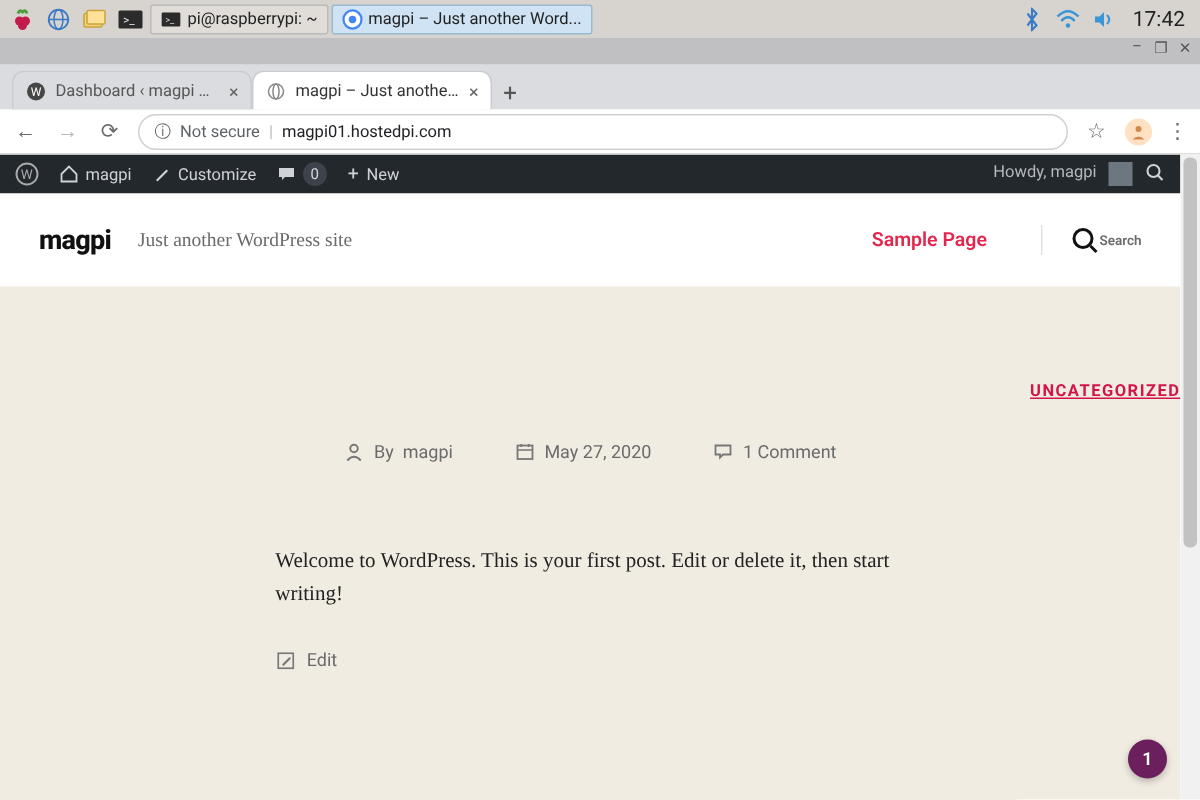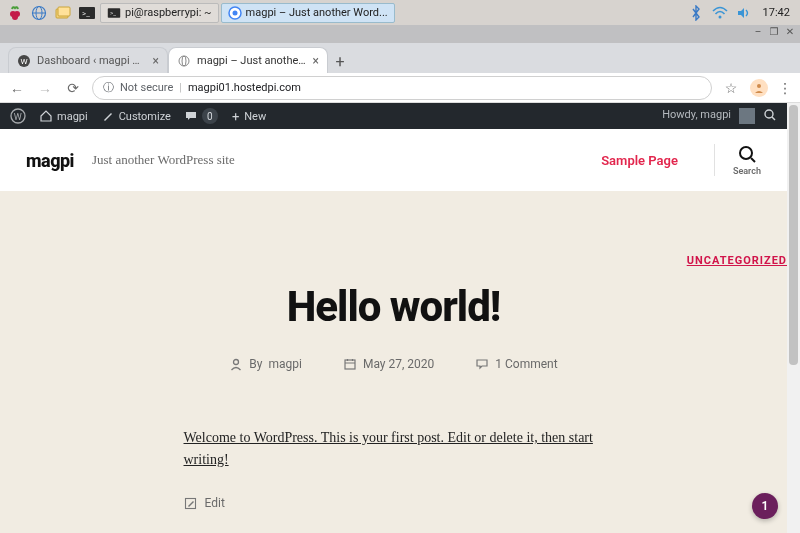--- a/index.html
+++ b/index.html
@@ -4,21 +4,21 @@
 <style>
   * { box-sizing: border-box; margin: 0; padding: 0; font-family: -apple-system, BlinkMacSystemFont, "Segoe UI", Roboto, Arial, sans-serif; }
   html, body { width: 800px; height: 533px; overflow: hidden; background: #fff; }
 
   
   .os-bar { height: 25px; background: #d7d3cf; display: flex; align-items: center; padding: 0 4px; gap: 2px; }
   .os-icon { width: 22px; height: 20px; display:flex; align-items:center; justify-content:center; border-radius:2px; }
   .os-task { height: 20px; display:flex; align-items:center; padding:0 6px; gap:4px; font-size:11px; color:#222; border:1px solid #bbb; background:#e0dcd8; border-radius:2px; }
   .os-task.active { background:#cfe3f5; border-color:#9bc; }
   .os-spacer { flex:1; }
-  .os-clock { font-size:11px; color:#222; padding:0 6px; }
+  .os-clock { font-size:14px; color:#222; padding:0 6px; }
 
   
   .win-title { height: 18px; background:#c0c0c2; display:flex; align-items:center; justify-content:center; font-size:10px; color:#444; position:relative; }
   .win-ctrls { position:absolute; right:4px; top:1px; display:flex; gap:4px; }
   .win-ctrls span { font-size:10px; color:#555; width:12px; text-align:center; }
 
   
   .tabstrip { height: 30px; background:#dadce0; display:flex; align-items:flex-end; padding-left:8px; }
   .tab { height:26px; min-width:150px; max-width:160px; background:#dadce0; border-radius:8px 8px 0 0; display:flex; align-items:center; padding:0 8px; gap:6px; font-size:11px; color:#555; border:1px solid #c9ccd1; border-bottom:none; }
   .tab.active { background:#fff; color:#333; }
@@ -49,31 +49,31 @@
   .wp-bubble { background:#3c434a; border-radius:9px; min-width:16px; height:16px; display:flex; align-items:center; justify-content:center; font-size:10px; color:#d5d9dd; padding:0 4px;}
   .wp-right { margin-left:auto; display:flex; align-items:flex-start; gap:8px; }
   .wp-avatar { width:16px; height:16px; background:#6c7781; }
 
   
   .site-header { height:62px; background:#fff; display:flex; align-items:center; padding:0 26px; gap:18px; }
   .site-title { font-weight:800; font-size:18px; color:#111; letter-spacing:-0.5px; }
   .site-tagline { font-size:13px; color:#6b6b6b; font-weight:500;font-family:Liberation Serif, serif; }
   .sh-spacer { flex:1; }
   .sample-page { color:#e2264d; font-size:13px; font-weight:600; }
-  .search-wrap { display:flex; flex-direction:column; align-items:center; margin-left:18px; padding-left:18px; border-left:1px solid #e1e1e1; }
+  .search-wrap { display:flex; flex-direction:row; align-items:center; margin-left:18px; padding-left:18px; border-left:1px solid #e1e1e1; }
   .search-label { font-size:9px; color:#6b6b6b; font-weight:600; margin-top:2px; }
 
   
   .content { background:#f1ece2; min-height:600px; padding-top:58px; }
   .category { text-align:right; }
   .category a { color:#d1144a; font-size:11px; font-weight:700; letter-spacing:1px; text-decoration:underline; }
   .post-title { font-size:42px; font-weight:800; color:#111; text-align:center; margin-top:14px; letter-spacing:-1px; }
   .meta { display:flex; justify-content:center; align-items:center; gap:41px; margin-top:26px; color:#6a6a6a; font-size:12px; }
   .meta-item { display:flex; align-items:center; gap:6px; }
-  .body-text { max-width:420px; margin:56px auto 16px; color:#222; font-family:Georgia, 'Times New Roman', serif; font-size:14px; line-height:1.55;text-decoration:underline; }
+  .body-text { max-width:420px; margin:56px auto 16px; color:#222; font-family:Georgia, 'Times New Roman', serif; font-size:14px; line-height:1.55; }
   .edit-row { max-width:420px; margin:26px auto 0; display:flex; align-items:flex-end; gap:8px; color:#6a6a6a; font-size:12px; }
 
   
   .fab { position:absolute; right:22px; bottom:14px; width:26px; height:26px; border-radius:50%; background:#6b1f5c; color:#fff; display:flex; align-items:center; justify-content:center; font-size:12px; font-weight:600; box-shadow:0 2px 5px rgba(0,0,0,.25); }
 
   svg { display:block; }
 </style>
 </head>
 <body>
 
@@ -254,21 +254,20 @@
               <circle cx="9" cy="9" r="6" fill="none" stroke="#111" stroke-width="2"></circle>
               <line x1="14" y1="14" x2="18" y2="18" stroke="#111" stroke-width="2"></line>
             </svg>
           </span>
         <span class="search-label">Search</span>
       </div>
     </div>
 
     <div class="content">
       <div class="category"><a>UNCATEGORIZED</a></div>
-      <h1 class="post-title">Hello world!</h1>
       <div class="meta">
         <div class="meta-item">
           <span>
               <svg width="14" height="14" viewBox="0 0 14 14">
                 <circle cx="7" cy="5" r="2.5" fill="none" stroke="#777" stroke-width="1.3"></circle>
                 <path d="M2.5 13 Q7 8 11.5 13" fill="none" stroke="#777" stroke-width="1.3"></path>
               </svg>
             </span>
           <span>By</span>
           <span>magpi</span>

